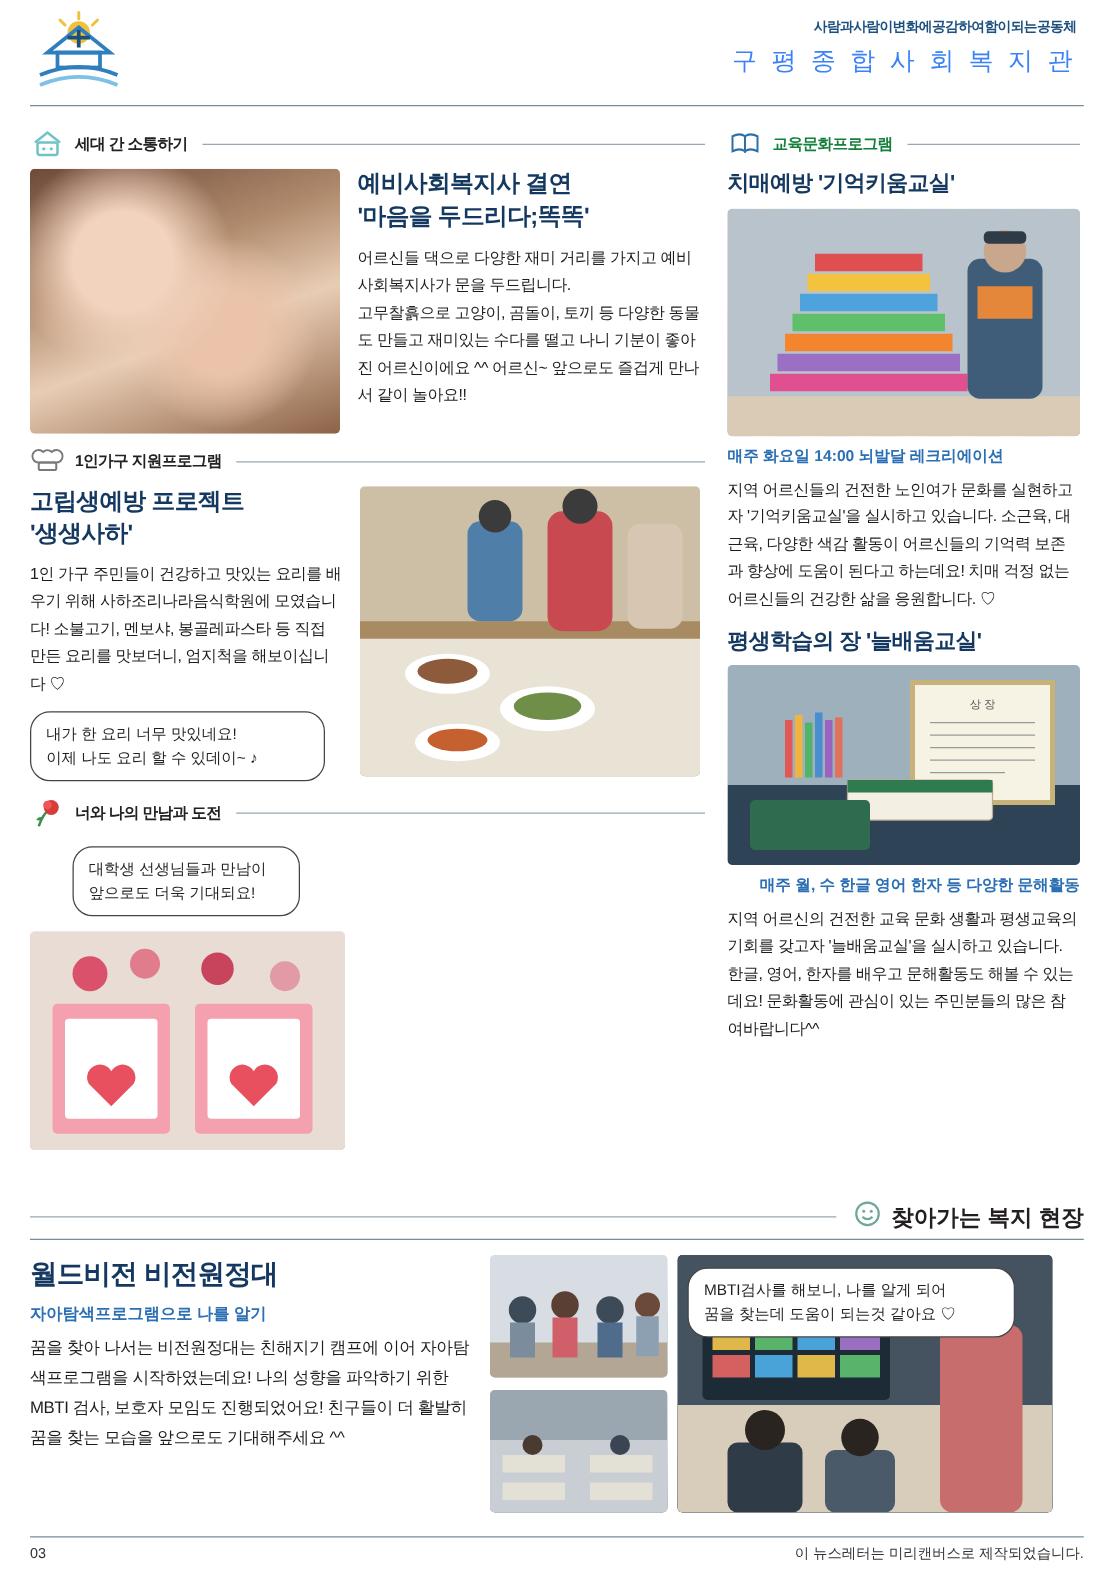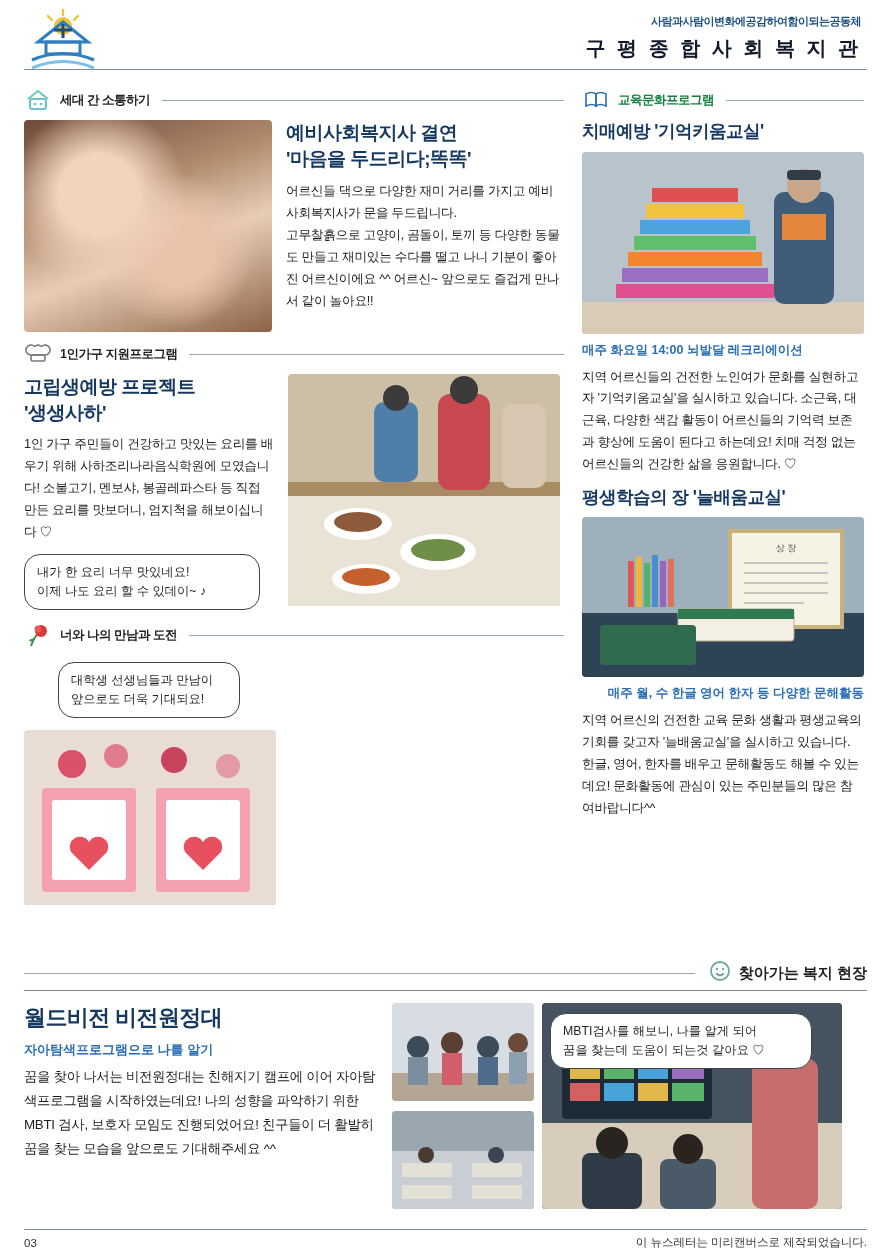--- a/index.html
+++ b/index.html
@@ -9,37 +9,37 @@
     background: #ffffff;
     font-family: "Liberation Sans", sans-serif;
     color: #231f20;
     position: relative;
     overflow: hidden;
   }
 
   
   .header {
     position: relative;
-    height: 70px;
+    height: 85px;
     padding: 10px 30px 16px 24px;
   }
   .logo-wrap {
     position: absolute; left: 24px; top: 8px;
     width: 78px; height: 68px;
   }
   .header-text {
     position: absolute; right: 30px; top: 14px;
     text-align: right;
   }
   .header-tag {
     font-size: 11px; letter-spacing: -0.5px; color: #1b4f7e;
     font-weight: bold;
   }
   .header-title {
-    font-size: 20px; font-weight: bold; color: #0f172a;
+    font-size: 20px; font-weight: normal; color: #3b82f6;
     letter-spacing: 3px; margin-top: 6px;
   }
   .header-rule {
     position: absolute; left: 24px; right: 24px; bottom: 0;
     border-bottom: 1.5px solid #7a8c99;
   }
 
   
   .body-area {
     position: relative;
@@ -347,21 +347,21 @@
   <div class="bottom-head">
     <span class="line"></span>
     <span class="ico">
       <svg width="22" height="22" viewBox="0 0 22 22">
         <circle cx="11" cy="11" r="9" fill="none" stroke="#6fa89a" stroke-width="1.8"></circle>
         <circle cx="8" cy="9" r="1.2" fill="#6fa89a"></circle>
           <circle cx="14" cy="9" r="1.2" fill="#6fa89a"></circle>
         <path d="M7 13.5 q4 3.5 8 0" fill="none" stroke="#6fa89a" stroke-width="1.8"></path>
       </svg>
     </span>
-    <span class="t" style="font-size:15px;font-weight:bold;">찾아가는 복지 현장</span>
+    <span class="t" style="font-size:18px;font-weight:bold;">찾아가는 복지 현장</span>
   </div>
   <div class="bottom-rule"></div>
 
   <div style="display:flex; gap:8px; margin-top:12px;">
     <div style="width:368px;">
       <div style="font-size:22px;font-weight:bold;color:#14385f;letter-spacing:-0.6px;">월드비전 비전원정대</div>
       <div class="sub-blue" style="font-size:13px;margin:8px 0 6px;">자아탐색프로그램으로 나를 알기</div>
       <div class="body-txt" style="font-size:13.4px;line-height:1.8;">꿈을 찾아 나서는 비전원정대는 친해지기 캠프에 이어 자아탐색프로그램을 시작하였는데요! 나의 성향을 파악하기 위한 MBTI 검사, 보호자 모임도 진행되었어요! 친구들이 더 활발히 꿈을 찾는 모습을 앞으로도 기대해주세요 ^^</div>
     </div>
 

